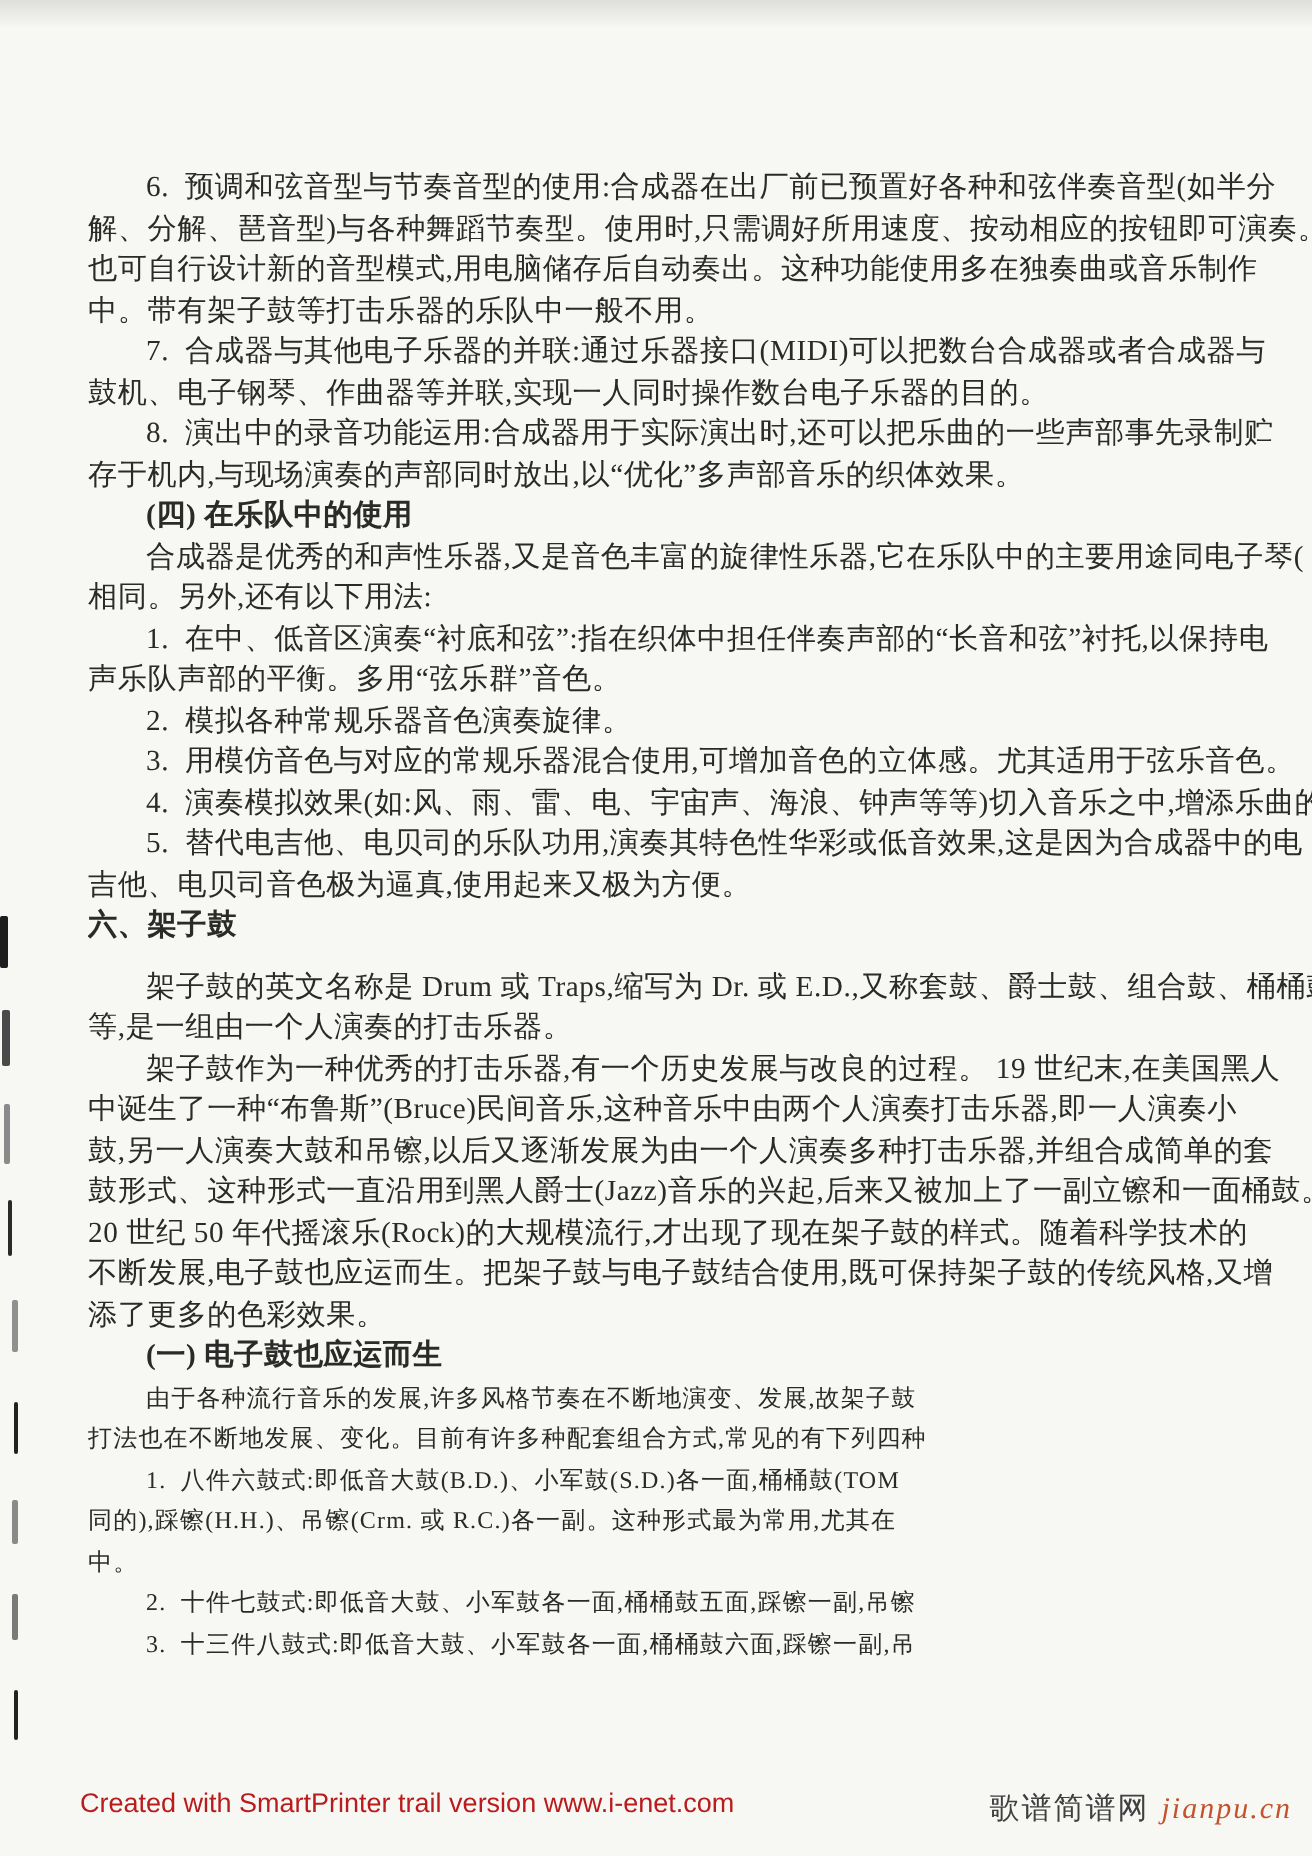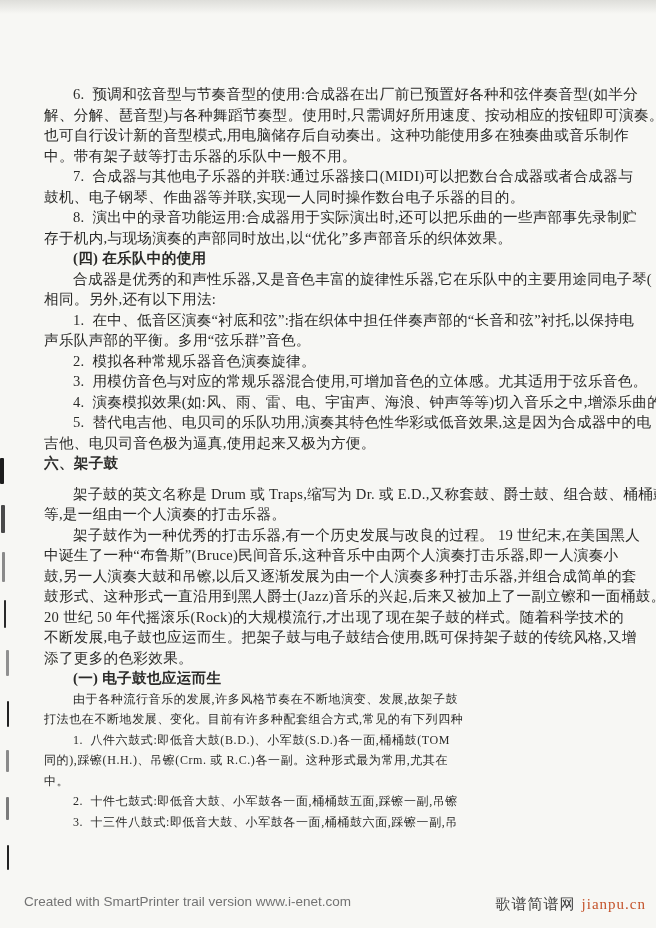--- a/index.html
+++ b/index.html
@@ -38,31 +38,31 @@
   .line.indent{padding-left:29px;}
   .line.bold{font-weight:bold;}
   .line.large{font-size:12px;letter-spacing:0.6px;}
   .edge-marks{position:absolute;left:0;top:0;width:12px;height:928px;}
   .edge-mark{position:absolute;border-radius:1px;}
   .footer{
     position:absolute;left:0;right:0;top:892px;height:30px;
     font-size:13.5px;
   }
   .footer-left{
-    position:absolute;left:24px;top:2px;
+    position:absolute;left:40px;top:2px;
     font-family:"Liberation Sans","DejaVu Sans",sans-serif;
-    color:#737373;
+    color:#b91c1c;
   }
   .footer-right{
     position:absolute;right:10px;top:3px;
     font-size:15px;
     letter-spacing:1px;
   }
   .footer-site{color:#404040;}
-  .footer-domain{margin-left:6px;}
+  .footer-domain{margin-left:6px;font-style:italic;}
 </style>
 </head>
 <body>
 
 <div class="page">
 
   <div class="edge-marks">
       <div class="edge-mark" style="top: 458px; left: 0px; width: 4px; height: 26px; background: rgb(29, 29, 29);"></div>
       <div class="edge-mark" style="top: 505px; left: 1px; width: 4px; height: 28px; background: rgb(74, 74, 74);"></div>
       <div class="edge-mark" style="top: 552px; left: 2px; width: 3px; height: 30px; background: rgb(138, 138, 138);"></div>

